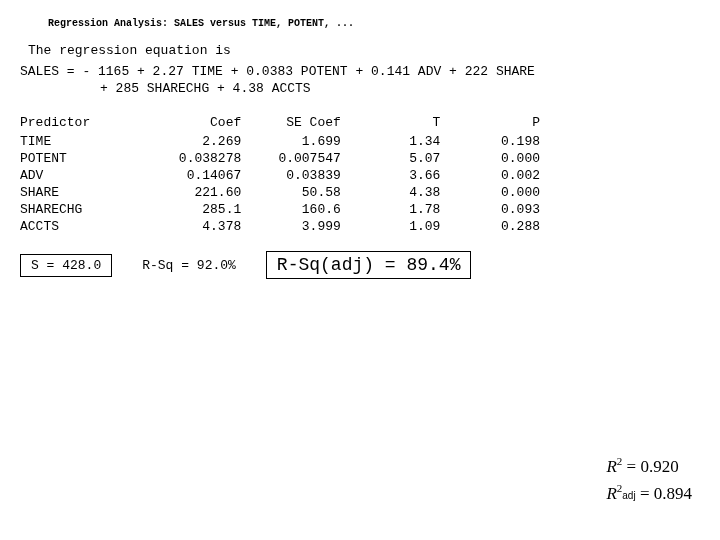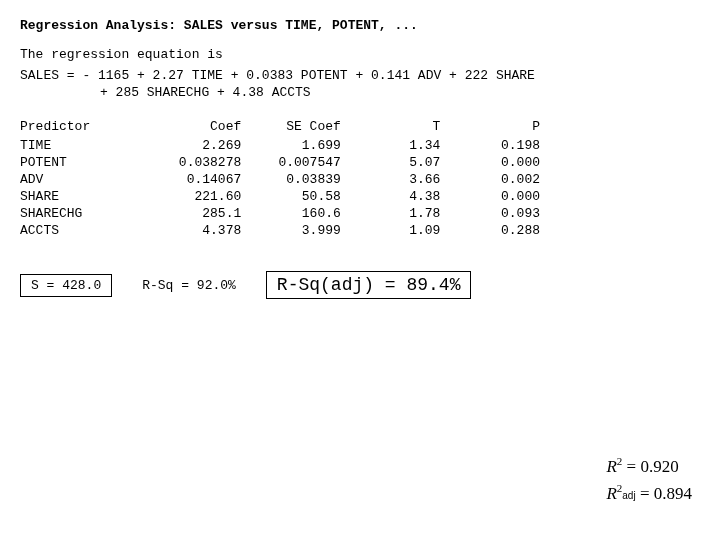--- a/index.html
+++ b/index.html
@@ -10,26 +10,28 @@
       color: #000000;
       width: 720px;
       height: 540px;
       overflow: hidden;
       position: relative;
     }
     .main-content {
       padding: 18px 20px 10px 20px;
     }
     .title {
-      font-size: 13px;
+      font-size: 10px;
       font-weight: bold;
       margin-bottom: 14px;
+      margin-left: 28px;
     }
     .section-label {
       margin-bottom: 6px;
+      margin-left: 8px;
     }
     .equation-block {
       margin-bottom: 18px;
     }
     .equation-line {
       margin-bottom: 2px;
       padding-left: 0px;
     }
     .equation-line.indent {
       padding-left: 80px;
@@ -53,21 +55,21 @@
     .reg-table th {
       font-weight: normal;
       padding-bottom: 3px;
     }
     .reg-table td {
       min-width: 90px;
     }
     .footer-row {
       display: flex;
       align-items: center;
-      margin-top: 32px;
+      margin-top: 16px;
       gap: 0px;
     }
     .footer-badge {
       background: #ffffff;
       border: 1.5px solid #000000;
       padding: 3px 10px;
       font-family: 'Courier New', Courier, monospace;
       font-size: 13px;
     }
     .footer-mid {

